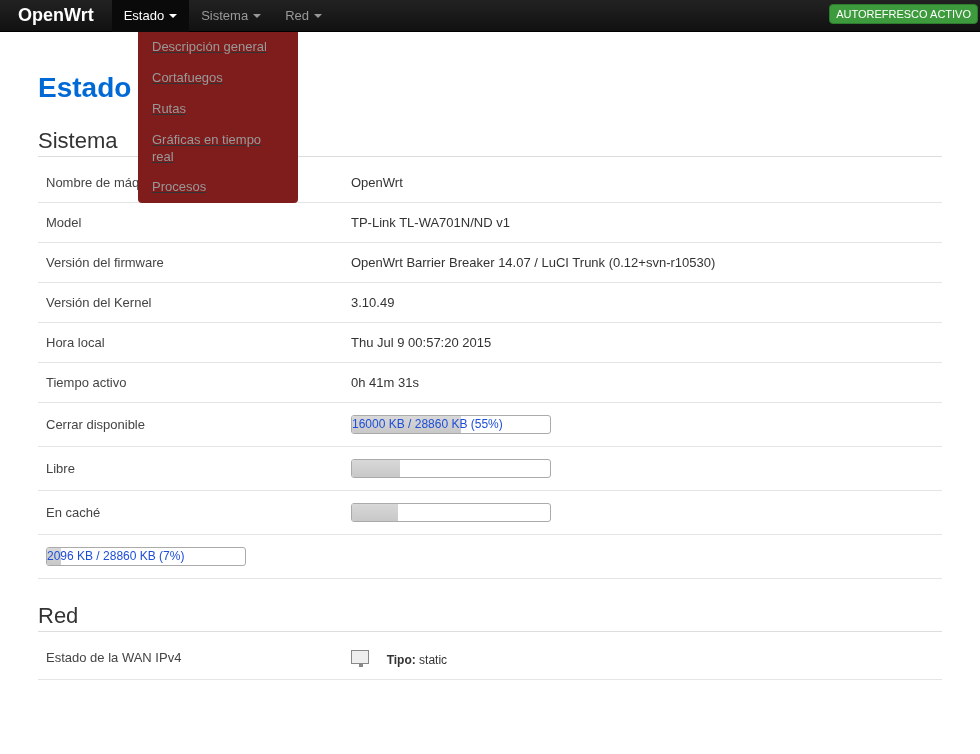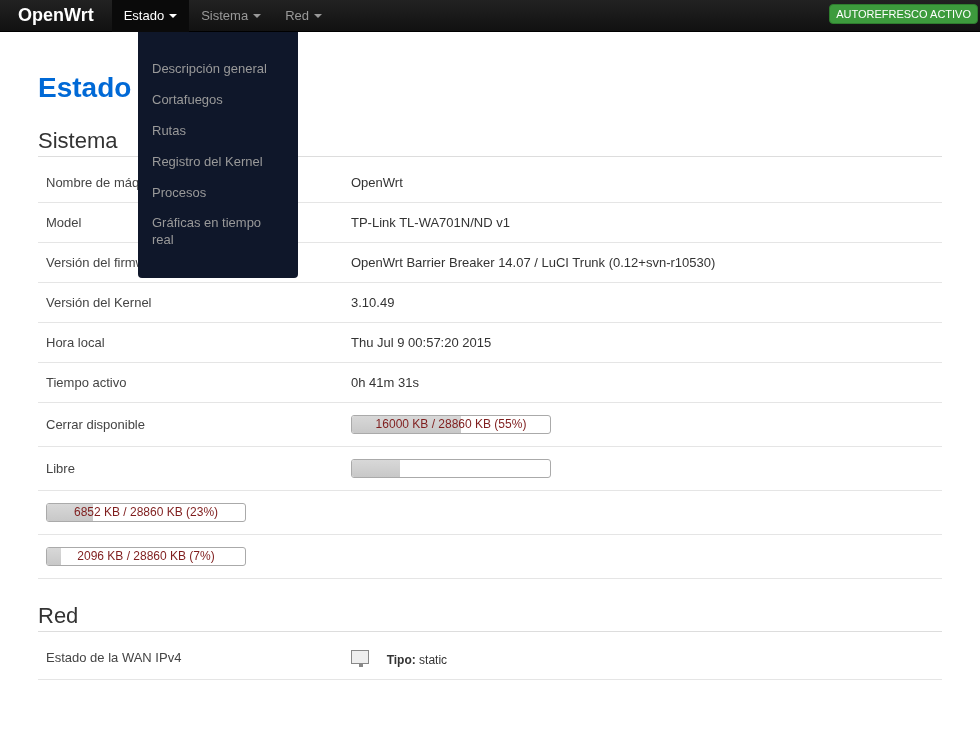--- a/index.html
+++ b/index.html
@@ -53,25 +53,26 @@
       font-weight: normal;
       padding: 3px 6px;
       border-radius: 4px;
       border: 1px solid #2e7d2e;
     }
     
     .dropdown {
       position: absolute;
       left: 138px;
       top: 32px;
-      background: #0f172a;
+      background: #7f1d1d;
       width: 160px;
-      padding: 22px 0;
+      padding: 0 0;
       border-radius: 0 0 4px 4px;
       z-index: 100;
+      text-decoration: underline;
     }
     .dropdown-item {
       color: #999;
       padding: 7px 14px;
       font-size: 13px;
       cursor: pointer;
       line-height: 1.3;
     }
     
     .content {
@@ -119,23 +120,22 @@
     }
     .progress-bar {
       height: 100%;
       background: linear-gradient(to bottom, #d8d8d8, #c8c8c8);
       position: absolute;
       left: 0; top: 0;
     }
     .progress-text {
       position: absolute;
       width: 100%;
-      text-align: center;
       font-size: 12px;
-      color: #7f1d1d;
+      color: #1d4ed8;
       line-height: 17px;
     }
     
     .net-row { display: flex; padding: 12px 8px; border-bottom: 1px solid #e5e5e5; align-items: flex-start; }
     .net-icon {
       width: 18px; height: 14px;
       border: 1px solid #888;
       background: #eee;
       margin-right: 14px;
       position: relative;
@@ -170,23 +170,22 @@
         <span class="caret"></span>
       </div>
     </div>
   <div class="autorefresh">AUTOREFRESCO ACTIVO</div>
 </div>
 
 <div class="dropdown" id="dropdown">
     <div class="dropdown-item">Descripción general</div>
     <div class="dropdown-item">Cortafuegos</div>
     <div class="dropdown-item">Rutas</div>
-    <div class="dropdown-item">Registro del Kernel</div>
+    <div class="dropdown-item">Gráficas en tiempo real</div>
     <div class="dropdown-item">Procesos</div>
-    <div class="dropdown-item">Gráficas en tiempo real</div>
   </div>
 
 <div class="content">
   <h1>Estado</h1>
 
   <h2>Sistema</h2>
   <div id="system-rows">
       <div class="row">
         <div class="row-label">Nombre de máquina</div>
         <div class="row-value">OpenWrt</div>
@@ -225,24 +224,24 @@
       </div>
       <div class="row">
         <div class="row-label">Libre</div>
         <div class="row-value">
           <div class="progress">
             <div class="progress-bar" style="width: 24%;"></div>
           </div>
         </div>
       </div>
       <div class="row">
+        <div class="row-label">En caché</div>
         <div class="row-value">
           <div class="progress">
             <div class="progress-bar" style="width: 23%;"></div>
-            <div class="progress-text">6852 KB / 28860 KB (23%)</div>
           </div>
         </div>
       </div>
       <div class="row">
         <div class="row-value">
           <div class="progress">
             <div class="progress-bar" style="width: 7%;"></div>
             <div class="progress-text">2096 KB / 28860 KB (7%)</div>
           </div>
         </div>

